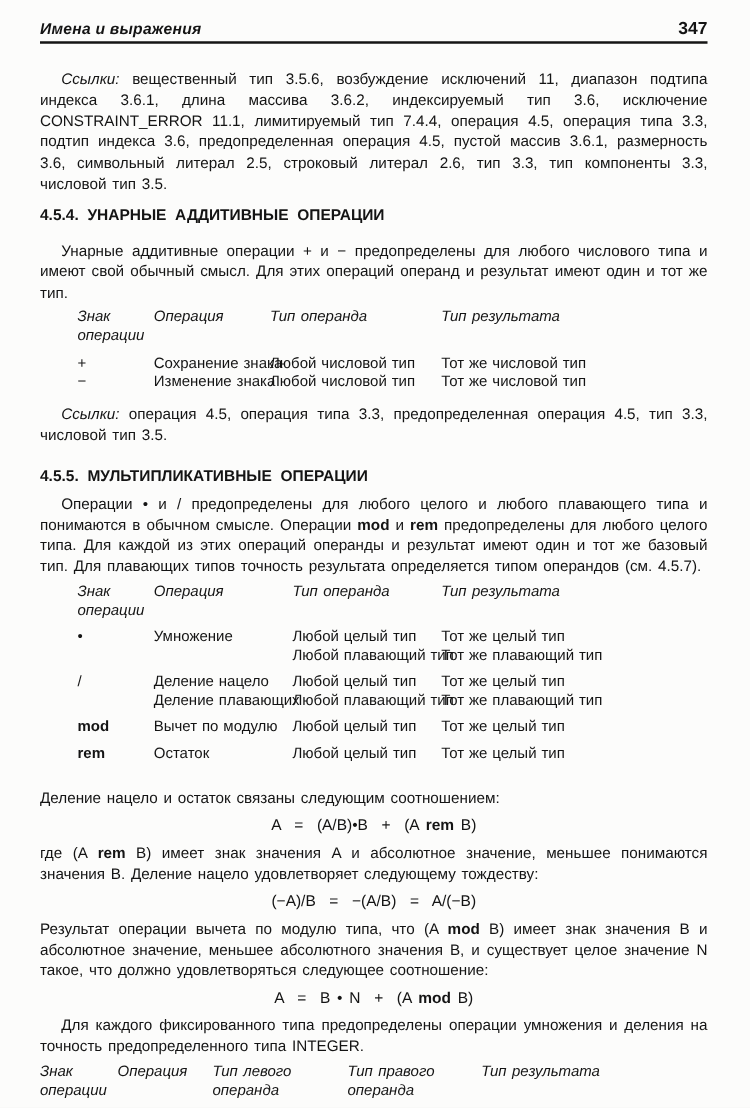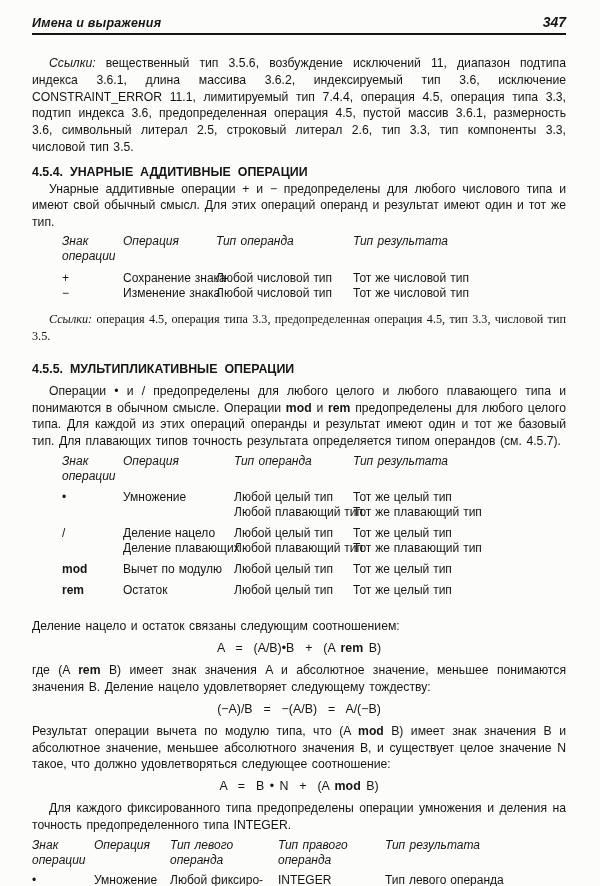--- a/index.html
+++ b/index.html
@@ -9,43 +9,43 @@
     background:#fcfcfb;
     color:#141414;
     font-family:"Liberation Sans",sans-serif;
     box-sizing:border-box;
     padding:14px 34px 0 32px;
     overflow:hidden;
   }
   
   .page-header{display:flex;justify-content:space-between;align-items:flex-end;}
   .run-title{font-weight:700;font-style:italic;font-size:12.5px;letter-spacing:.2px;}
-  .run-page{font-weight:700;font-size:14px;font-style:italic;}
+  .run-page{font-weight:700;font-size:14px;}
   .head-rule{height:2px;background:#151515;margin-top:3px;}
   
   p{margin:0;font-size:12.2px;line-height:16.8px;text-align:justify;word-spacing:1.2px;}
   .indent{text-indent:17px;}
   .it{font-style:italic;}
   .b{font-weight:700;}
   .sec-h{font-weight:700;font-size:12.4px;word-spacing:3.5px;margin:0;}
   
   .formula{text-align:center;font-size:12.4px;line-height:15px;white-space:pre;margin:6px 0 6px 0;word-spacing:2px;}
   
   .tbl{display:grid;font-size:12px;line-height:15px;word-spacing:.6px;}
   .tbl>div{white-space:nowrap;}
   .tbl .th{font-style:italic;white-space:normal;word-spacing:1px;line-height:15.2px;}
   .t1{grid-template-columns:61px 93px 137px 1fr;margin-left:30px;margin-top:3px;}
   .t2{grid-template-columns:61px 111px 119px 1fr;margin-left:30px;margin-top:4px;}
   .t3{grid-template-columns:62px 76px 108px 107px 1fr;margin-top:4px;}
   .gap5{grid-column:1/-1;height:5px;}
   .gap6{grid-column:1/-1;height:6px;}
   .gap7{grid-column:1/-1;height:7px;}
   
-  .mt4{margin-top:0;}.mt5{margin-top:5px;}.mt6{margin-top:20px;}
-  .mt8{margin-top:8px;}.mt10{margin-top:10px;font-family:Liberation Serif, serif;}
+  .mt4{margin-top:12px;}.mt5{margin-top:5px;}.mt6{margin-top:20px;}
+  .mt8{margin-top:8px;}.mt10{margin-top:10px;}
   .mt16{margin-top:16px;}.mt20{margin-top:20px;}
 </style>
 </head>
 <body>
 
 <div class="page">
 
   <div class="page-header">
     <span class="run-title">Имена и выражения</span>
     <span class="run-page">347</span>

